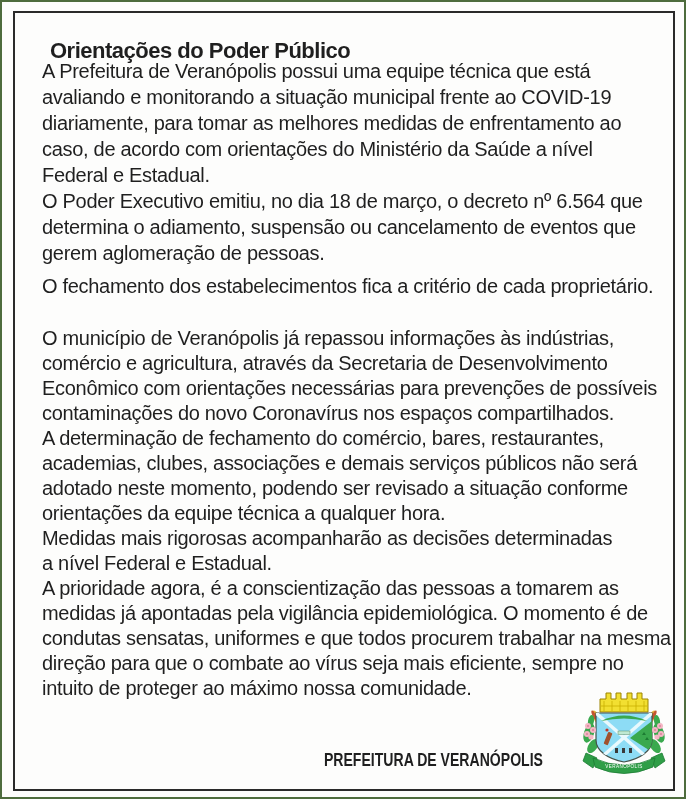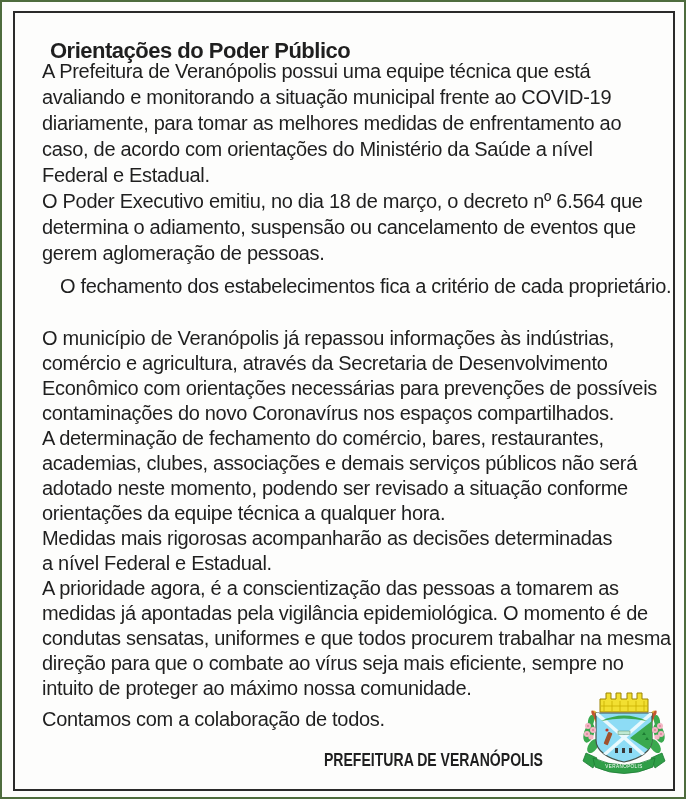--- a/index.html
+++ b/index.html
@@ -39,21 +39,21 @@
   }
   .body-text{
     position:absolute;
     left:40px;
     color:var(--text);
     font-size:20px;
     letter-spacing:-0.3px;
     white-space:pre;
   }
   .block-intro{top:56px;line-height:26px;}
-  .block-criterion{top:271px;line-height:26px;margin-left:18px;}
+  .block-criterion{top:271px;line-height:26px;}
   .block-measures{top:324px;line-height:25px;}
   .block-closing{top:704px;line-height:26px;}
   .signature{
     position:absolute;
     top:747px;right:141px;
     font-size:19px;font-weight:bold;
     color:var(--text);
     white-space:pre;
     transform:scaleX(0.74);
     transform-origin:100% 0;
@@ -93,21 +93,20 @@
 adotado neste momento, podendo ser revisado a situação conforme
 orientações da equipe técnica a qualquer hora.
 Medidas mais rigorosas acompanharão as decisões determinadas
 a nível Federal e Estadual.
 A prioridade agora, é a conscientização das pessoas a tomarem as
 medidas já apontadas pela vigilância epidemiológica. O momento é de
 condutas sensatas, uniformes e que todos procurem trabalhar na mesma
 direção para que o combate ao vírus seja mais eficiente, sempre no
 intuito de proteger ao máximo nossa comunidade.</div>
 
-  <div class="body-text block-closing">Contamos com a colaboração de todos.</div>
 
   <div class="signature">PREFEITURA DE VERANÓPOLIS</div>
 
   <svg class="crest" viewBox="0 0 84 92" aria-hidden="true">
 
     <g>
       <ellipse cx="14" cy="29" rx="3" ry="7" transform="rotate(-25 14 29)" fill="#e8b43a"></ellipse>
       <ellipse cx="70" cy="29" rx="3" ry="7" transform="rotate(25 70 29)" fill="#e8b43a"></ellipse>
       <ellipse cx="12" cy="27" rx="1.6" ry="5" fill="#c45531" transform="rotate(-25 12 27)"></ellipse>
       <ellipse cx="72" cy="27" rx="1.6" ry="5" fill="#c45531" transform="rotate(25 72 27)"></ellipse>

